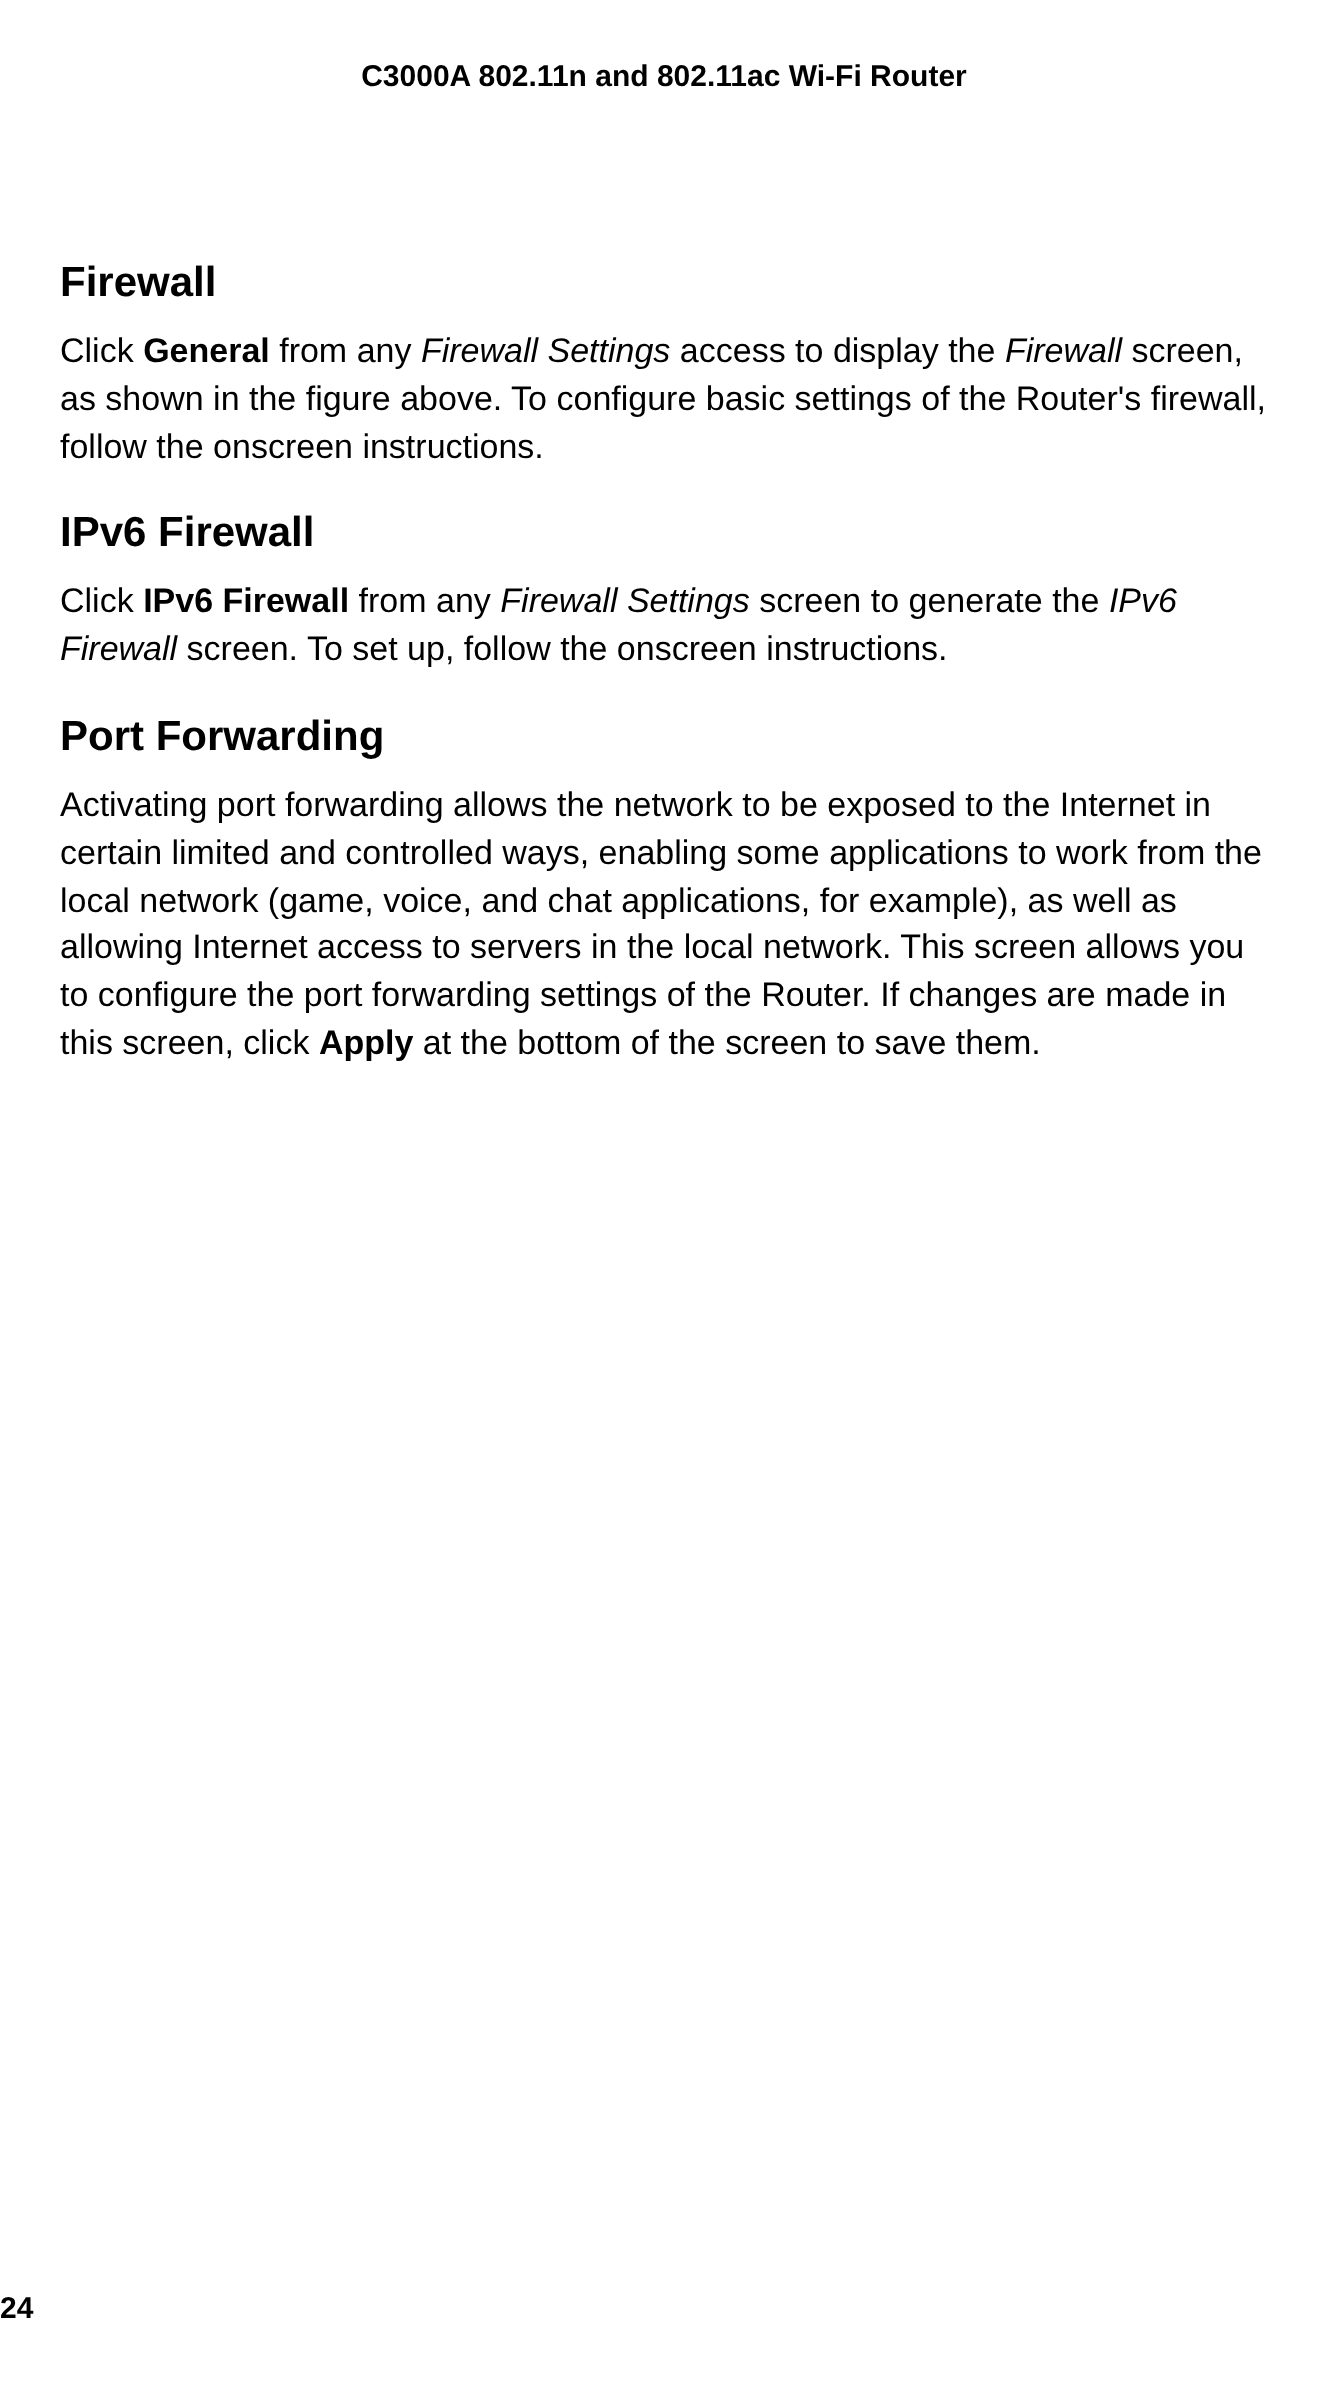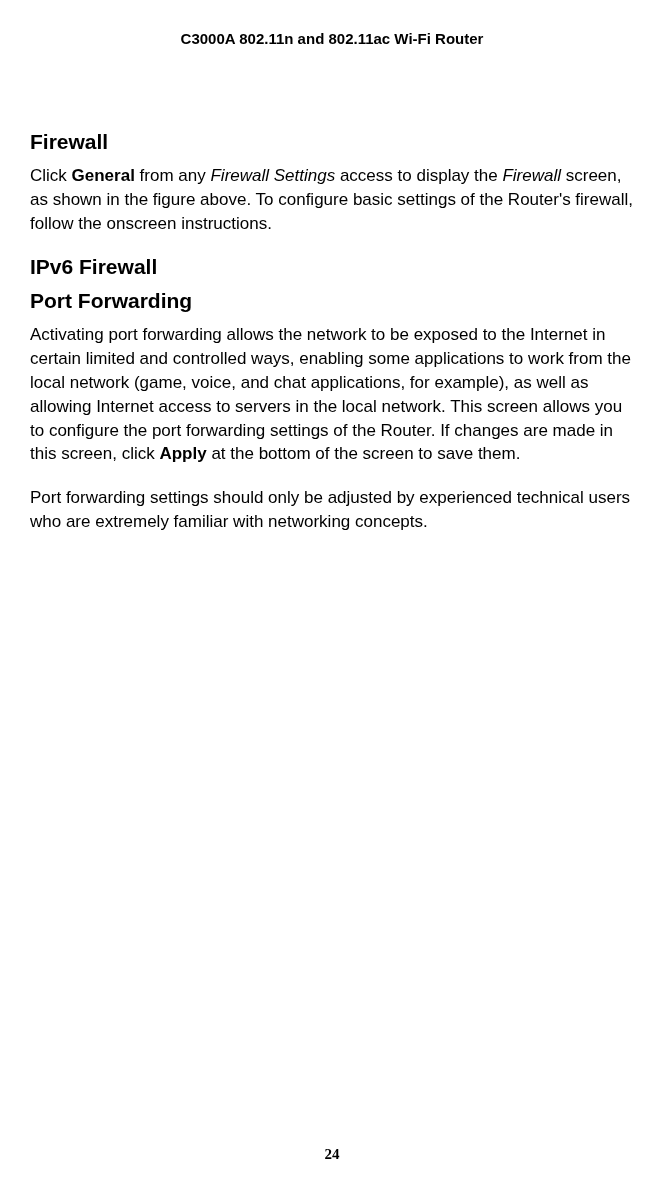--- a/index.html
+++ b/index.html
@@ -35,37 +35,35 @@
       margin: 0 0 20px 0;
     }
     .gap-large {
       margin-bottom: 78px;
     }
     .footer {
       position: absolute;
       bottom: 30px;
       left: 0;
       right: 0;
-      text-align: center;
       font-weight: bold;
       font-size: 15px;
-      font-family: Liberation Serif, serif;
     }
     b { font-weight: bold; }
     i { }
   </style>
 </head>
 <body>
 
 <div class="page">
   <div class="header">C3000A 802.11n and 802.11ac Wi-Fi Router</div>
 
   <h2 class="section-heading">Firewall</h2>
   <p class="body gap-large"><span>Click </span><b>General</b><span> from any </span><i>Firewall Settings</i><span> access to display the </span><i>Firewall</i><span> screen, as shown in the figure above. To configure basic settings of the Router's firewall, follow the onscreen instructions.</span></p>
 
   <h2 class="section-heading">IPv6 Firewall</h2>
+  <p class="body gap-large"><span>Click </span><b>IPv6 Firewall</b><span> from any </span><i>Firewall Settings</i><span> screen to generate the </span><i>IPv6 Firewall</i><span> screen. To set up, follow the onscreen instructions.</span></p>
 
   <h2 class="section-heading">Port Forwarding</h2>
   <p class="body"><span>Activating port forwarding allows the network to be exposed to the Internet in certain limited and controlled ways, enabling some applications to work from the local network (game, voice, and chat applications, for example), as well as allowing Internet access to servers in the local network. This screen allows you to configure the port forwarding settings of the Router. If changes are made in this screen, click </span><b>Apply</b><span> at the bottom of the screen to save them.</span></p>
-  <p class="body">Port forwarding settings should only be adjusted by experienced technical users who are extremely familiar with networking concepts.</p>
 
   <div class="footer">24</div>
 </div>
 
 </body></html>

